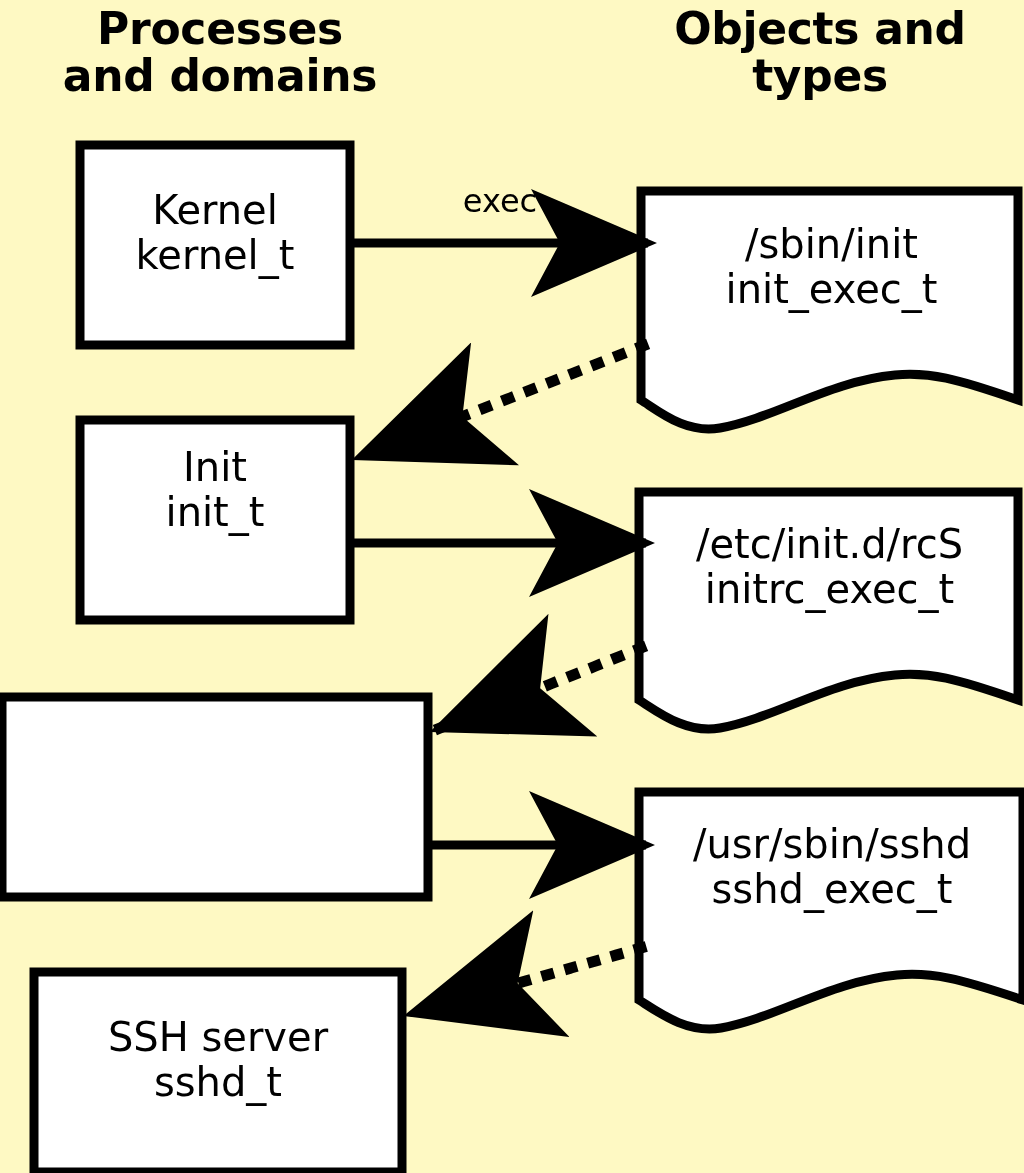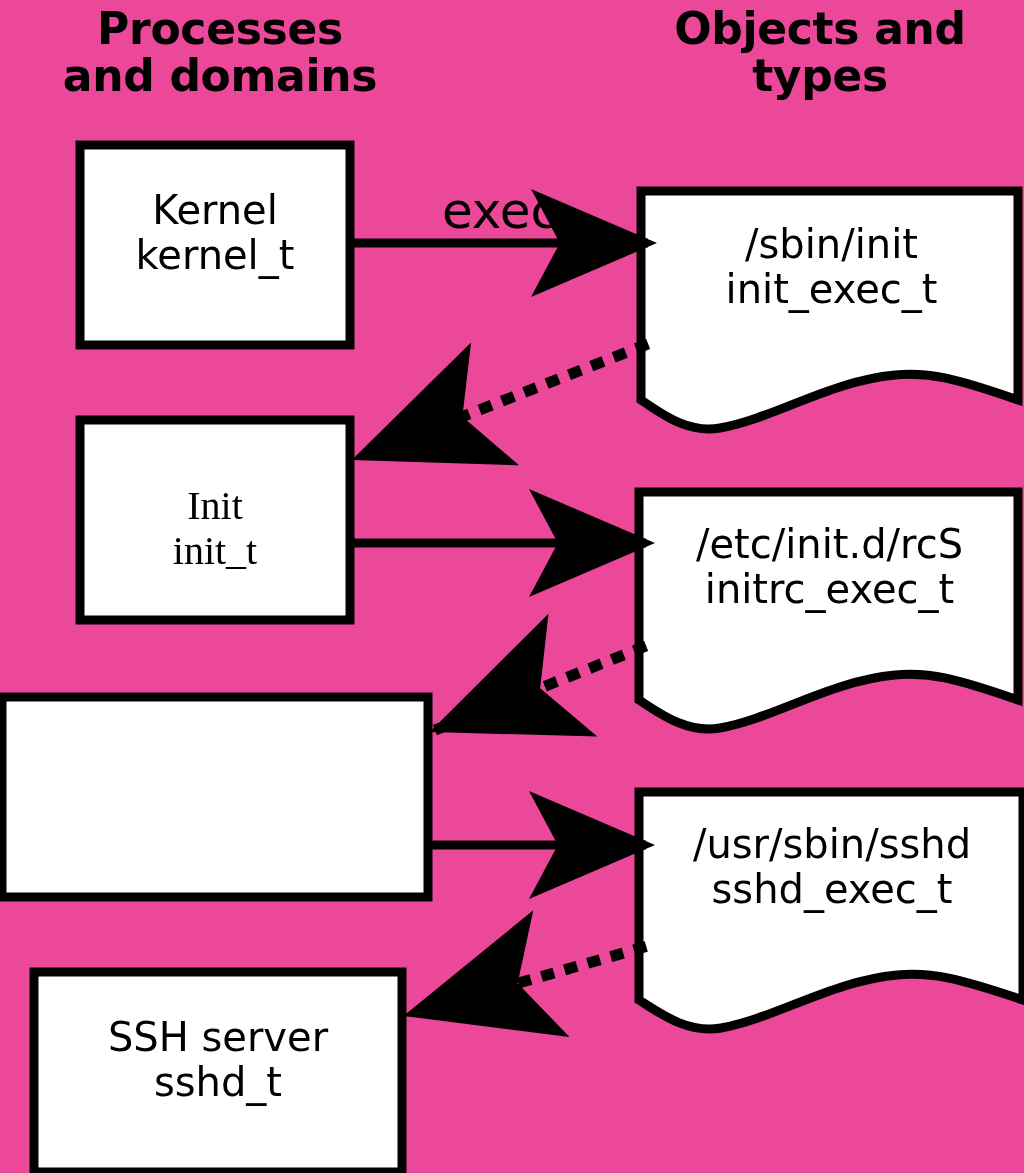--- a/index.html
+++ b/index.html
@@ -5,21 +5,21 @@
 <style>
   html, body {
     margin: 0;
     padding: 0;
     background: #ffffff;
   }
   #stage {
     position: relative;
     width: 1024px;
     height: 1173px;
-    background: #ec4899;
+    background: #fef9c3;
     overflow: hidden;
     font-family: "DejaVu Sans", "Liberation Sans", sans-serif;
   }
 
   
   .col-heading {
     position: absolute;
     font-weight: bold;
     color: #000000;
     text-align: center;
@@ -46,21 +46,21 @@
     text-align: center;
     font-size: 40px;
     line-height: 1.12;
     white-space: pre-line;
     pointer-events: none;
   }
 
   .edge-label {
     position: absolute;
     color: #000000;
-    font-size: 50px;
+    font-size: 32px;
     text-align: center;
     white-space: nowrap;
     pointer-events: none;
   }
 </style>
 </head>
 <body>
 
 <div id="stage">
 
@@ -113,21 +113,21 @@
     <line x1="641" y1="648" x2="440" y2="728" stroke="#000000" stroke-width="11" stroke-dasharray="2 22" stroke-linecap="square" marker-end="url(#arrow-dotted)"></line>
 
     <line x1="428" y1="845" x2="646" y2="845" stroke="#000000" stroke-width="9" marker-end="url(#arrow-solid)"></line>
 
     <line x1="641" y1="948" x2="414" y2="1013" stroke="#000000" stroke-width="11" stroke-dasharray="2 22" stroke-linecap="square" marker-end="url(#arrow-dotted)"></line>
   </svg>
 
   <div class="node-label" style="left:80px; top:188px; width:270px;">Kernel
 kernel_t</div>
 
-  <div class="node-label" style="left:80px; top:484px; width:270px;font-family:Liberation Serif, serif;">Init
+  <div class="node-label" style="left:80px; top:445px; width:270px;">Init
 init_t</div>
 
 
   <div class="node-label" style="left:645px; top:222px; width:373px;">/sbin/init
 init_exec_t</div>
 
   <div class="node-label" style="left:34px; top:1015px; width:368px;">SSH server
 sshd_t</div>
 
   <div class="node-label" style="left:641px; top:522px; width:377px;">/etc/init.d/rcS

